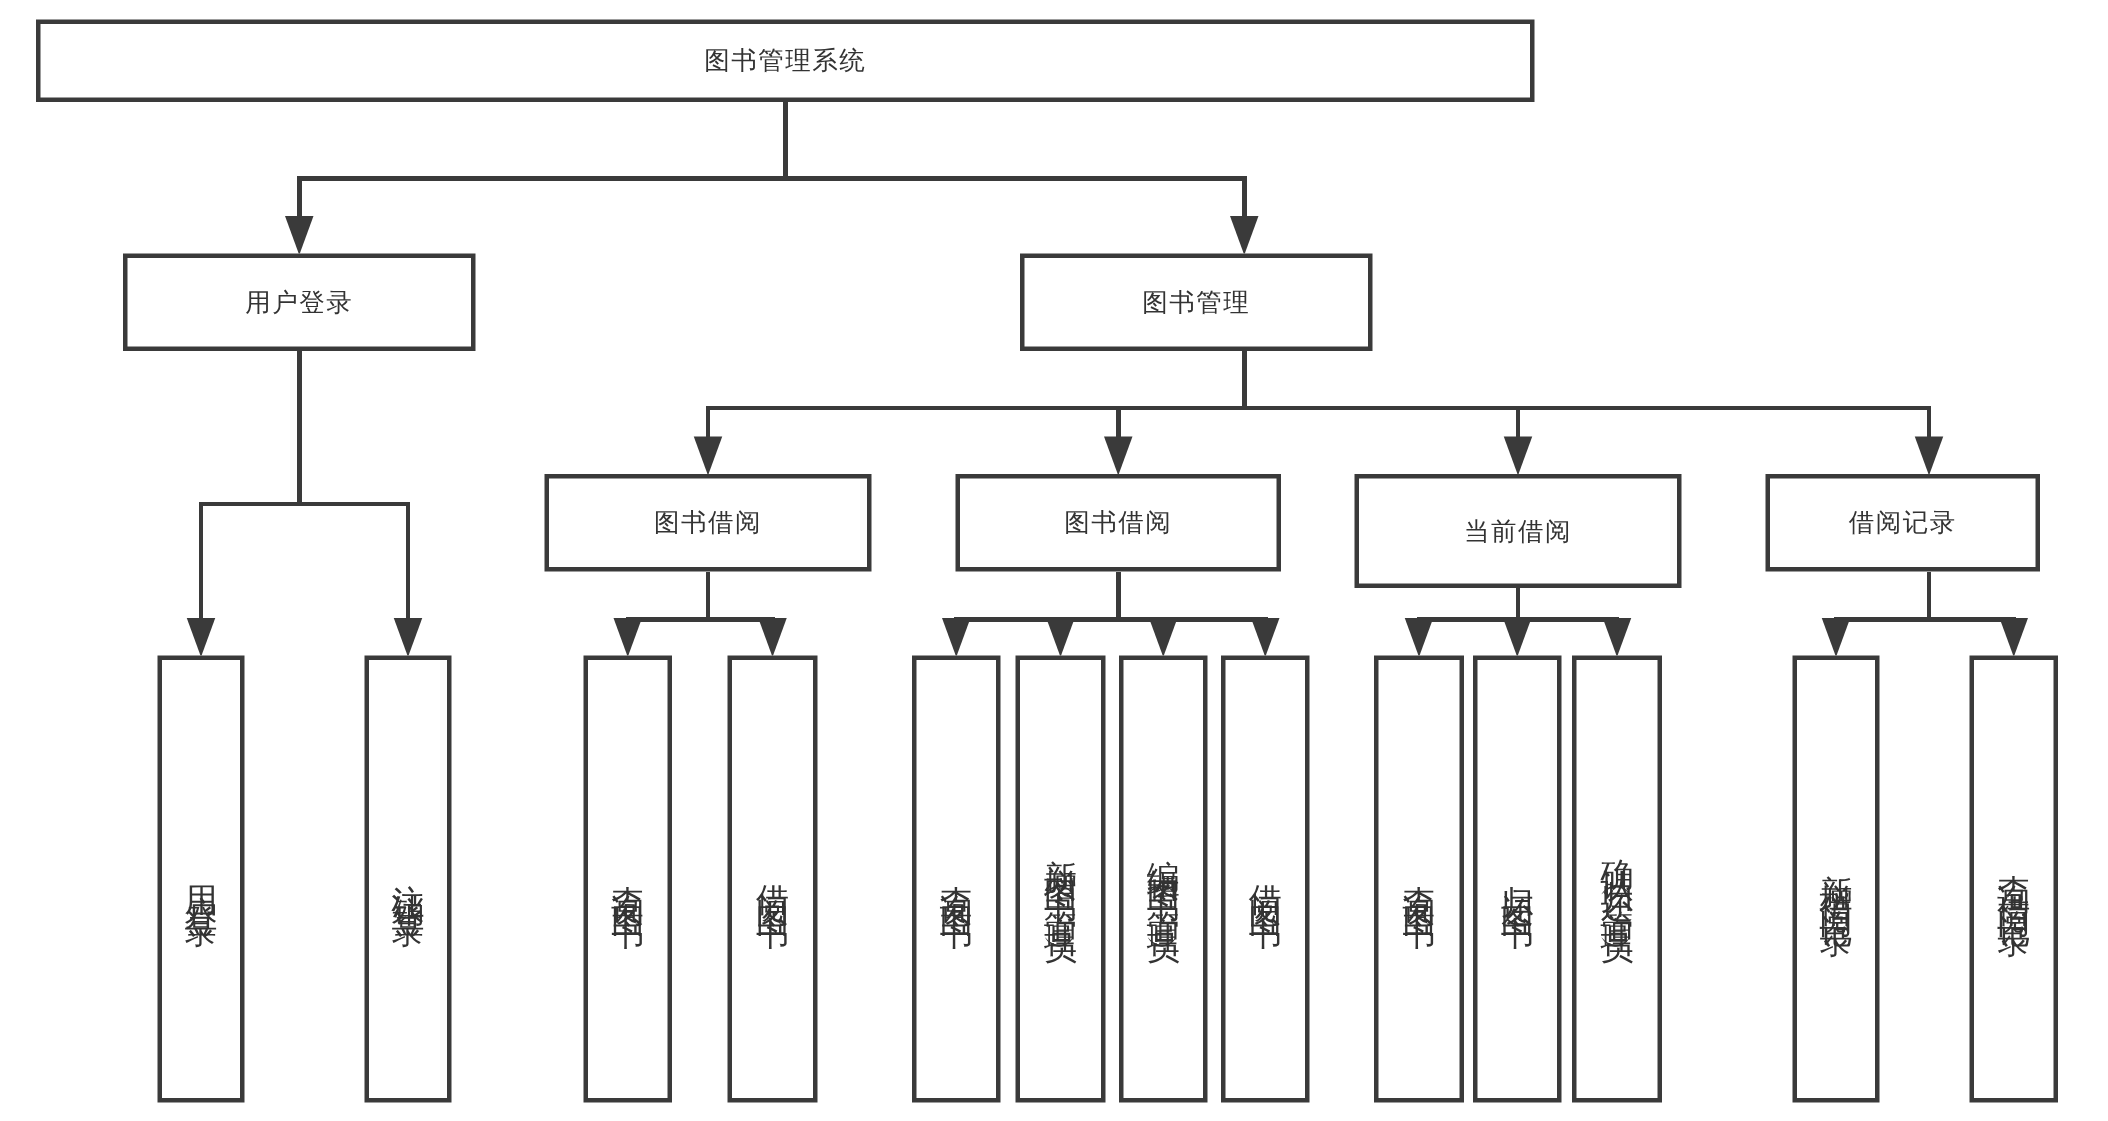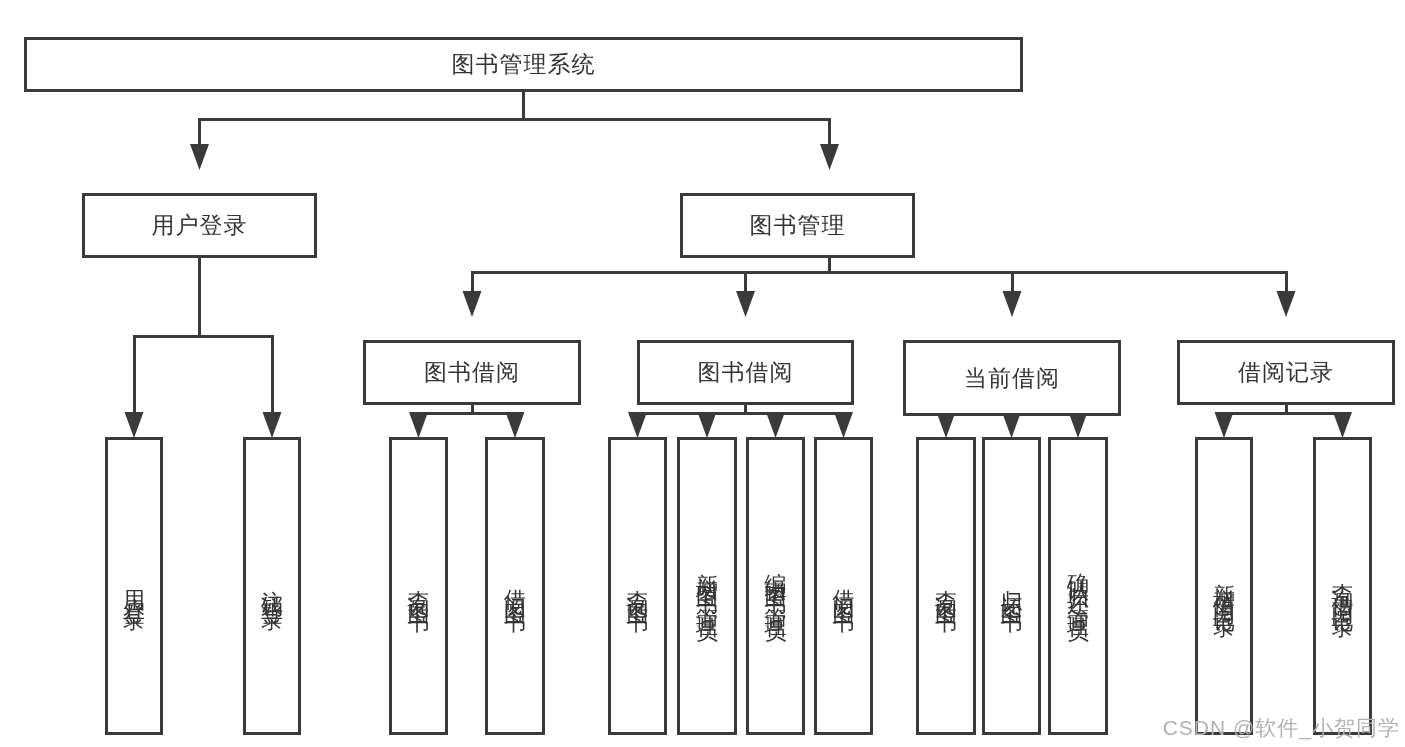--- a/index.html
+++ b/index.html
@@ -21,24 +21,23 @@
     box-sizing: border-box;
     border: 3px solid var(--line, #3a3a3a);
     background: var(--fill, #ffffff);
     color: var(--text, #333333);
     display: flex;
     align-items: center;
     justify-content: center;
     text-align: center;
   }
   .node.h {
-    font-size: 23px;
+    font-size: 17px;
     letter-spacing: 1px;
     white-space: nowrap;
-    margin-top: 24px;
   }
   .node.v {
     font-size: 22px;
     writing-mode: vertical-rl;
     text-orientation: mixed;
     letter-spacing: 7px;
     line-height: 1;
   }
   .watermark {
     position: absolute;
@@ -108,29 +107,28 @@
       <line x1="1342.5" y1="413" x2="1342.5" y2="417" stroke="#3a3a3a" stroke-width="3" shape-rendering="crispEdges"></line>
       <polygon points="1333,412 1352,412 1342.5,438" fill="#3a3a3a"></polygon>
     </svg>
   <div id="nodes">
       <div class="node h" style="left: 24px; top: 13px; width: 999px; height: 55px;">图书管理系统</div>
       <div class="node h" style="left: 82px; top: 169px; width: 235px; height: 65px;">用户登录</div>
       <div class="node h" style="left: 680px; top: 169px; width: 235px; height: 65px;">图书管理</div>
       <div class="node h" style="left: 363px; top: 316px; width: 218px; height: 65px;">图书借阅</div>
       <div class="node h" style="left: 637px; top: 316px; width: 217px; height: 65px;">图书借阅</div>
       <div class="node h" style="left: 903px; top: 316px; width: 218px; height: 76px;">当前借阅</div>
-      <div class="node h" style="left: 1177px; top: 316px; width: 218px; height: 65px;">借阅记录</div>
+      <div class="node h" style="left: 1177px; top: 316px; width: 183px; height: 65px;">借阅记录</div>
       <div class="node v" style="left: 105px; top: 437px; width: 58px; height: 298px;">用户登录</div>
       <div class="node v" style="left: 243px; top: 437px; width: 58px; height: 298px;">注销登录</div>
       <div class="node v" style="left: 389px; top: 437px; width: 59px; height: 298px;">查询图书</div>
       <div class="node v" style="left: 485px; top: 437px; width: 60px; height: 298px;">借阅图书</div>
       <div class="node v" style="left: 608px; top: 437px; width: 59px; height: 298px;">查询图书</div>
       <div class="node v" style="left: 677px; top: 437px; width: 60px; height: 298px;">新增图书（管理员）</div>
       <div class="node v" style="left: 746px; top: 437px; width: 59px; height: 298px;">编辑图书（管理员）</div>
       <div class="node v" style="left: 814px; top: 437px; width: 59px; height: 298px;">借阅图书</div>
       <div class="node v" style="left: 916px; top: 437px; width: 60px; height: 298px;">查询图书</div>
       <div class="node v" style="left: 982px; top: 437px; width: 59px; height: 298px;">归还图书</div>
       <div class="node v" style="left: 1048px; top: 437px; width: 60px; height: 298px;">确认归还（管理员）</div>
       <div class="node v" style="left: 1195px; top: 437px; width: 58px; height: 298px;">新增借阅记录</div>
       <div class="node v" style="left: 1313px; top: 437px; width: 59px; height: 298px;">查询借阅记录</div>
     </div>
-  <div class="watermark" style="color: rgb(179, 176, 176);">CSDN @软件_小贺同学</div>
 </div>
 
 </body></html>

